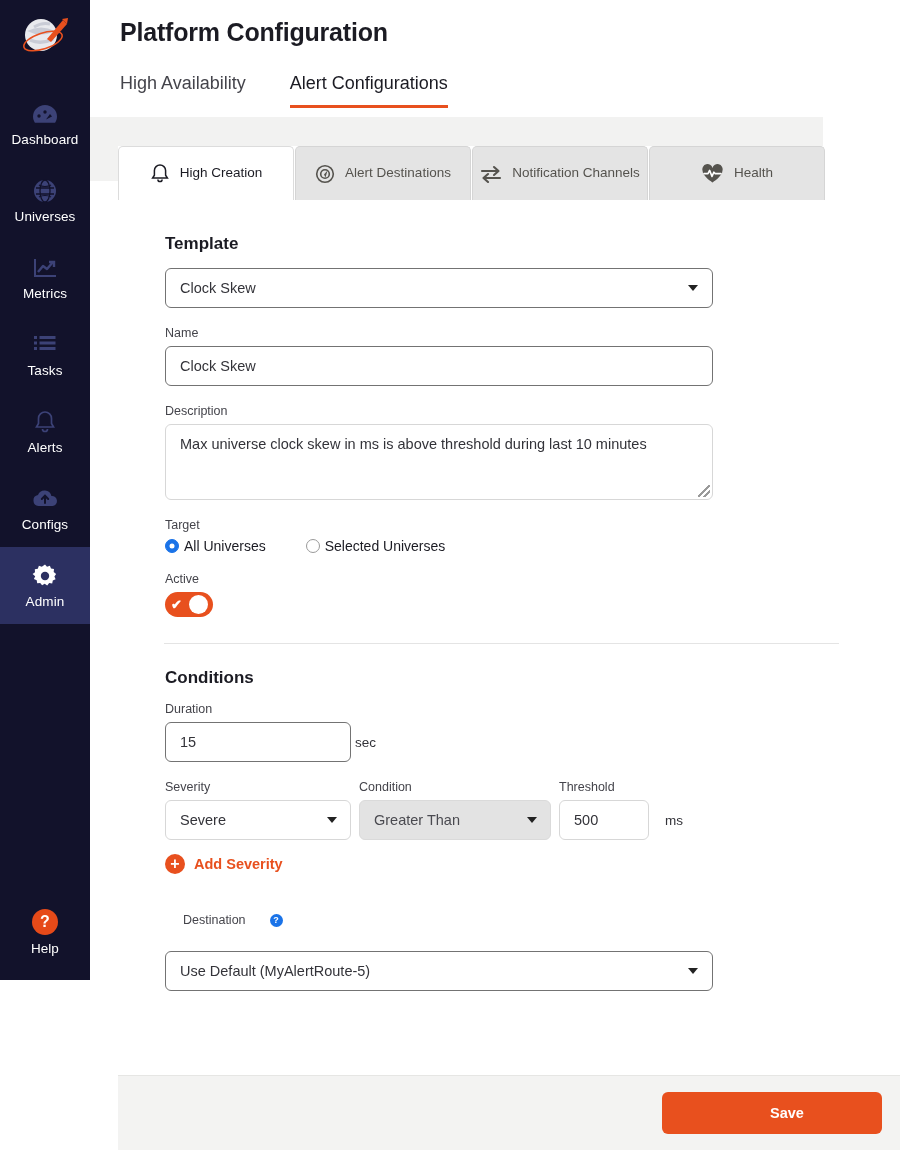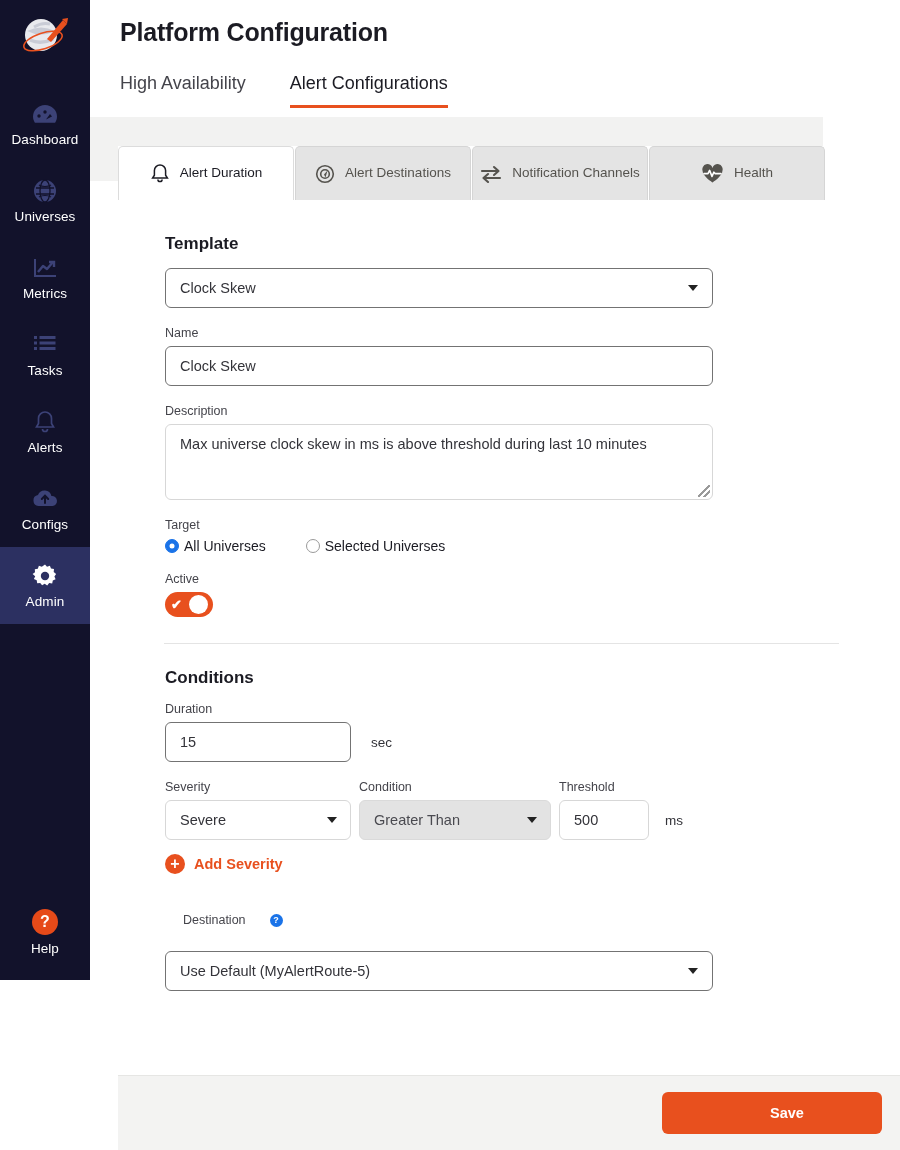--- a/index.html
+++ b/index.html
@@ -322,21 +322,21 @@
 
   <div id="subtabs">
 
     <div id="subtab-0" class="subtab active">
       <span class="sub-icon">
         <svg width="20" height="21" viewBox="0 0 20 21">
             <path d="M10 2a5.6 5.6 0 0 0-5.6 5.6v4.6L2.6 15h14.8l-1.8-2.8V7.6A5.6 5.6 0 0 0 10 2z" fill="none" stroke="#1b1b23" stroke-width="1.5"></path>
             <path d="M7.9 16.5a2.1 2.1 0 0 0 4.2 0" fill="none" stroke="#1b1b23" stroke-width="1.5"></path>
           </svg>
       </span>
-      <span>Alert Duration</span>
+      <span>High Creation</span>
     </div>
 
     <div id="subtab-1" class="subtab">
       <span class="sub-icon">
         <svg width="20" height="20" viewBox="0 0 20 20">
             <circle cx="10" cy="10" r="8.3" fill="none" stroke="#55534e" stroke-width="1.6"></circle>
             <circle cx="10" cy="10" r="4.3" fill="none" stroke="#55534e" stroke-width="1.6"></circle>
             <path d="M12.5 6.5L9 10.5l1.5 3z" fill="#55534e"></path>
           </svg>
       </span>
@@ -409,21 +409,21 @@
     <div id="toggle">
       <span id="toggle-check">✔</span>
       <span id="toggle-knob"></span>
     </div>
 
     <div id="divider"></div>
 
     <div class="section-title">Conditions</div>
 
     <div class="field-label">Duration</div>
-    <div style="display:flex;align-items:center;gap:20px;">
+    <div style="display:flex;align-items:center;gap:4px;">
       <div class="text-input" id="duration-input">
         <span>15</span>
       </div>
       <span class="unit-label">sec</span>
     </div>
 
     <div class="gap-18"></div>
 
     <div id="cond-row">
       <div class="cond-col">

